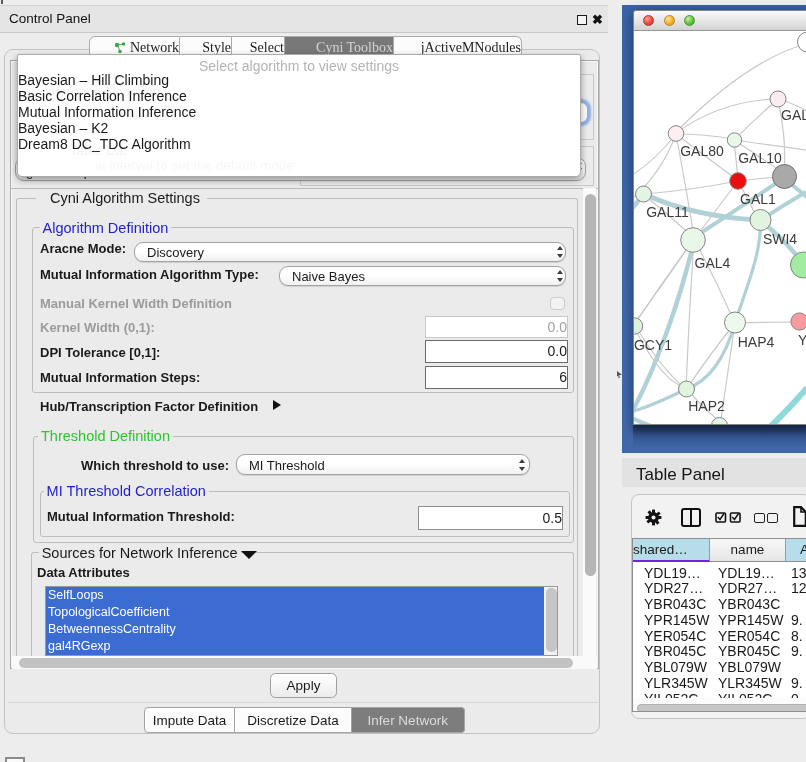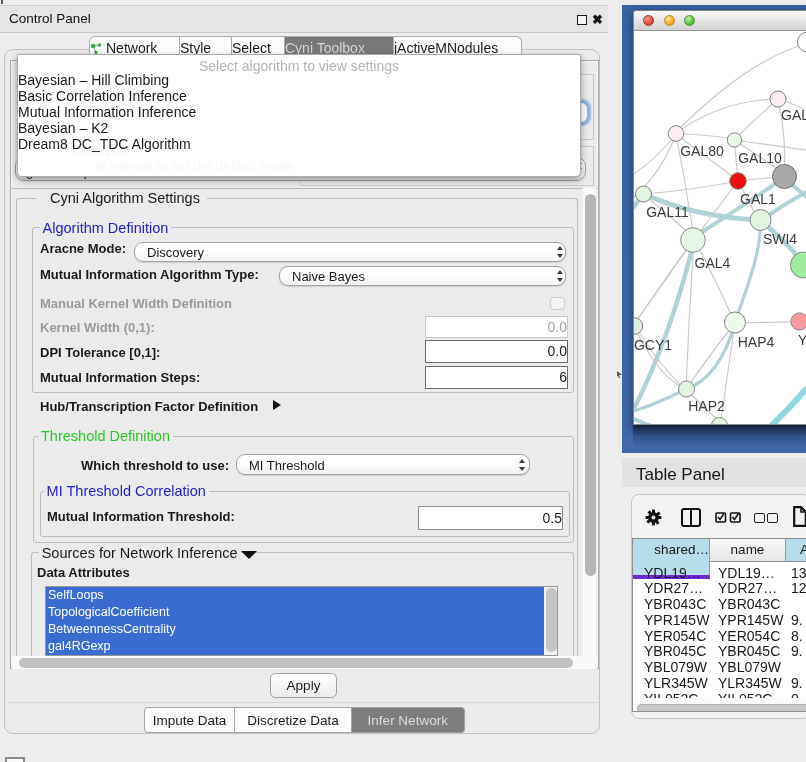--- a/index.html
+++ b/index.html
@@ -8,21 +8,21 @@
 .glbl{color:#9b9b9b;}
 .frame{position:absolute;border:1px solid #bdbdbd;}
 .ftit{position:absolute;font-size:14.5px;background:#ebebeb;padding:0 3px;white-space:nowrap;transform:translateY(-50%);}
 .combo{position:absolute;background:linear-gradient(#ffffff 45%,#f1f1f1);border:1px solid #a2a2a2;border-radius:9px;box-shadow:0 1px 1px rgba(0,0,0,0.12);font-size:13px;}
 .combo .ct{position:absolute;left:12px;top:50%;transform:translateY(-50%);white-space:nowrap;}
 .spin{position:absolute;width:9px;height:12px;top:50%;transform:translateY(-50%);}
 .spin:before{content:"";position:absolute;left:1px;top:0;border-left:3.5px solid transparent;border-right:3.5px solid transparent;border-bottom:4.5px solid #3c3c3c;}
 .spin:after{content:"";position:absolute;left:1px;bottom:0;border-left:3.5px solid transparent;border-right:3.5px solid transparent;border-top:4.5px solid #3c3c3c;}
 .field{position:absolute;background:#fff;font-size:14px;text-align:right;padding-right:0;}
 .ditem{height:16px;line-height:16px;font-size:14px;white-space:nowrap;}
-.tab{height:23px;line-height:22px;font-size:14px;text-align:left;background:#fcfcfc;border-top:1px solid #acacac;border-bottom:1px solid #acacac;border-right:1px solid #acacac;color:#1c1c1c;float:left;}
+.tab{height:23px;line-height:22px;font-size:14px;text-align:right;background:#fcfcfc;border-top:1px solid #acacac;border-bottom:1px solid #acacac;border-right:1px solid #acacac;color:#1c1c1c;float:left;font-family:Liberation Serif, serif;}
 .seg{height:26.5px;line-height:25px;font-size:13.5px;text-align:center;background:#fcfcfc;border-top:1px solid #a4a4a4;border-bottom:1px solid #a4a4a4;border-right:1px solid #a4a4a4;float:left;}
 .litem{height:17px;line-height:17px;color:#fff;font-size:12.5px;padding-left:2px;white-space:nowrap;}
 .trow{position:absolute;height:16px;line-height:16px;font-size:14px;white-space:nowrap;}
 .tc1{position:absolute;left:11px;}
 .tc2{position:absolute;left:85px;}
 .tc3{position:absolute;left:158px;}
 </style></head><body>
 
 <div class="a" style="left:1px;top:0;width:2px;height:4px;background:#5a5a5a;"></div>
 <div class="a" style="left:0;top:5px;width:608px;height:28px;background:#e5e5e5;border-top:1px solid #d0d0d0;border-bottom:1px solid #c8c8c8;"></div>
@@ -276,21 +276,21 @@
   </svg>
 <div class="a" style="left:754px;top:513px;width:11px;height:10px;border:1.5px solid #222;border-radius:2px;"></div>
 <div class="a" style="left:767px;top:513px;width:11px;height:10px;border:1.5px solid #222;border-radius:2px;"></div>
 <svg class="a" style="left:793px;top:506px;" width="14" height="21" viewBox="0 0 14 21">
     <path d="M1.2 1.2 H8 L12.8 6 V19.8 H1.2 Z" fill="none" stroke="#111" stroke-width="2.2"></path>
     <path d="M8 1.2 V6 H12.8" fill="none" stroke="#111" stroke-width="1.6"></path>
   </svg>
 
 <div class="a" style="left:632px;top:538px;width:174px;height:174px;border:1px solid #8f8f8f;border-right:none;background:#fff;overflow:hidden;">
   <div style="position:absolute;left:0;top:0;width:174px;height:23px;">
-    <div style="position:absolute;left:0;top:0;width:77px;height:40px;background:#b7dcea;border-right:1px solid #9b9b9b;border-bottom:4px solid #6d28d9;text-align:right;line-height:22px;font-size:13.5px;">shared…</div>
+    <div style="position:absolute;left:0;top:0;width:77px;height:23px;background:#b7dcea;border-right:1px solid #9b9b9b;border-bottom:2px solid #6d28d9;text-align:left;line-height:22px;font-size:13.5px;">shared…</div>
     <div style="position:absolute;left:77px;top:0;width:76px;height:23px;background:linear-gradient(#f7f7f7,#e6e6e6);border-right:1px solid #9b9b9b;border-bottom:1px solid #8f8f8f;text-align:center;line-height:22px;font-size:13.5px;">name</div>
     <div style="position:absolute;left:153px;top:0;width:21px;height:23px;background:#b7dcea;border-bottom:1px solid #8f8f8f;line-height:22px;font-size:13.5px;padding-left:14px;">A</div>
   </div>
   <div class="trow" style="top:26px;left:0;width:174px;">
       <span class="tc1">YDL19…</span>
       <span class="tc2">YDL19…</span>
       <span class="tc3">13.</span>
     </div>
   <div class="trow" style="top:41px;left:0;width:190px;">
       <span class="tc1">YDR27…</span>

